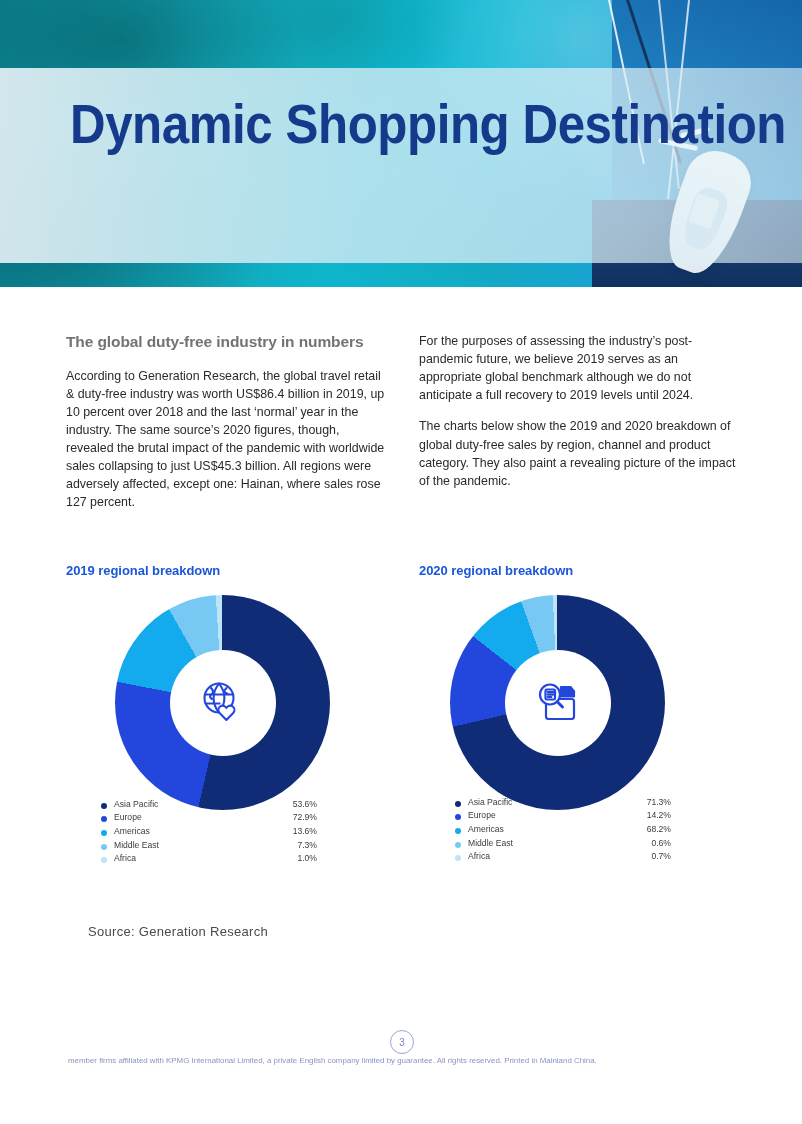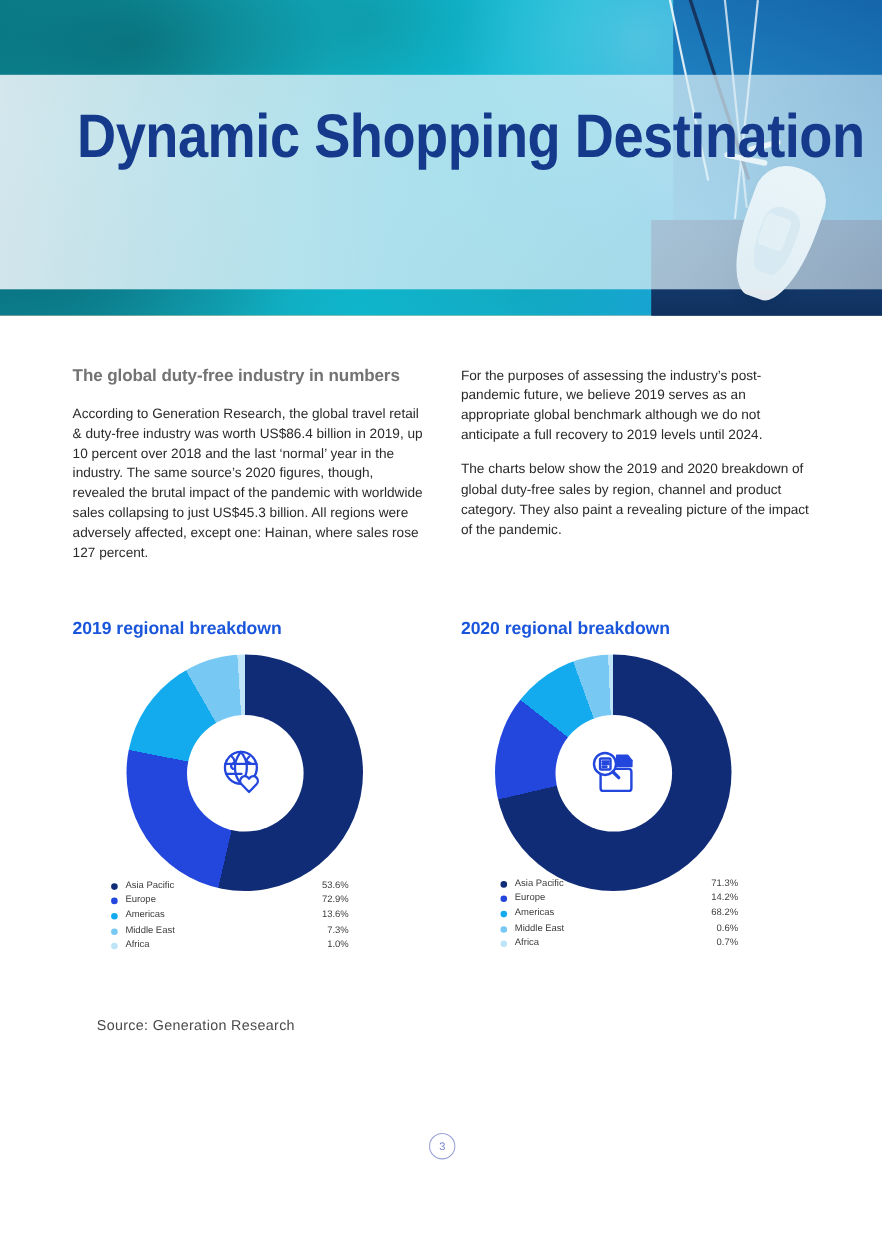--- a/index.html
+++ b/index.html
@@ -15,21 +15,21 @@
     overflow: hidden;
   }
 
   
   .hero {
     position: absolute;
     left: 0; top: 0;
     width: 802px;
     height: 287px;
     overflow: hidden;
-    background: #fdba74;
+    background: #eab308;
   }
   .hero-water {
     position: absolute;
     left: 0; top: 0;
     width: 802px; height: 287px;
     background:
       radial-gradient(ellipse 260px 150px at 120px 40px, rgba(5,90,95,0.55), rgba(5,90,95,0) 70%),
       radial-gradient(ellipse 200px 120px at 330px 20px, rgba(12,140,150,0.5), rgba(12,140,150,0) 70%),
       radial-gradient(ellipse 300px 180px at 60px 240px, rgba(4,80,92,0.5), rgba(4,80,92,0) 70%),
       radial-gradient(ellipse 240px 140px at 480px 260px, rgba(10,150,165,0.45), rgba(10,150,165,0) 70%),
@@ -156,21 +156,21 @@
     font-size: 12.4px;
     line-height: 1.46;
     margin: 0 0 13px 0;
   }
   .para:last-child { margin-bottom: 0; }
 
   
   .chart-head {
     position: absolute;
     color: #1a56db;
-    font-size: 16px;
+    font-size: 13px;
     font-weight: bold;
     letter-spacing: -0.05px;
   }
   .chart-head.c1 { left: 66px;  top: 276px; }
   .chart-head.c2 { left: 419px; top: 276px; }
 
   .donut-wrap { position: absolute; width: 215px; height: 215px; }
   .donut-wrap.d1 { left: 115px; top: 308px; }
   .donut-wrap.d2 { left: 450px; top: 308px; }
 
@@ -365,13 +365,14 @@
       <span class="legend-label">Africa</span>
       <span class="legend-val">0.7%</span>
     </div>
   </div>
 
   <div class="source-note">Source: Generation Research</div>
 </div>
 
 <div class="page-circle">3</div>
 <div class="footer">
+  <div>member firms affiliated with KPMG International Limited, a private English company limited by guarantee. All rights reserved. Printed in Mainland China.</div>
 </div>
 
 </body></html>

